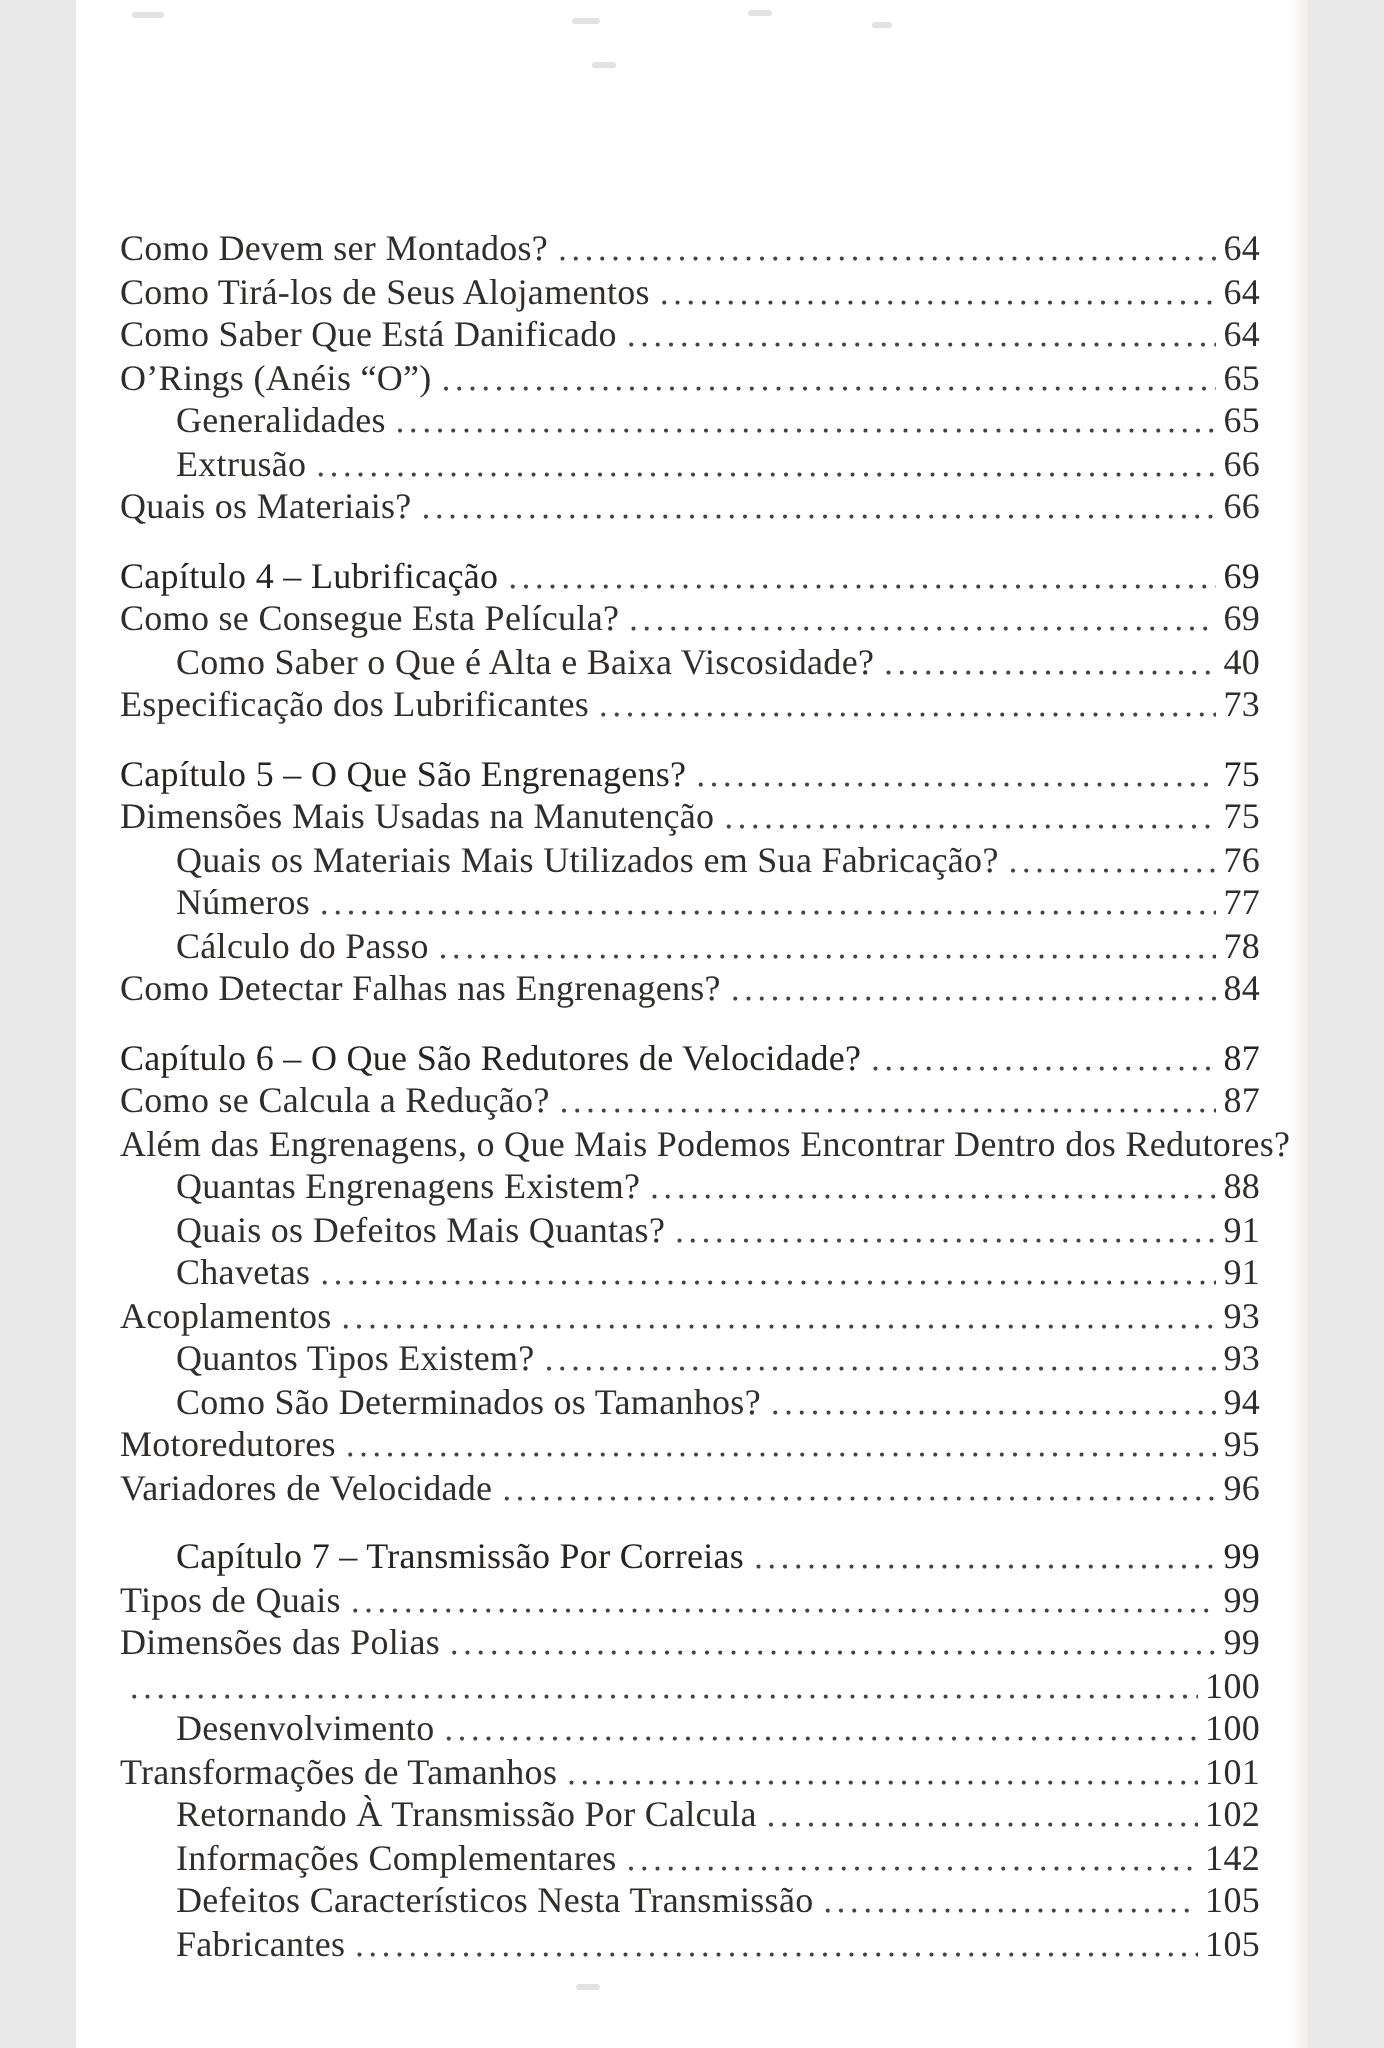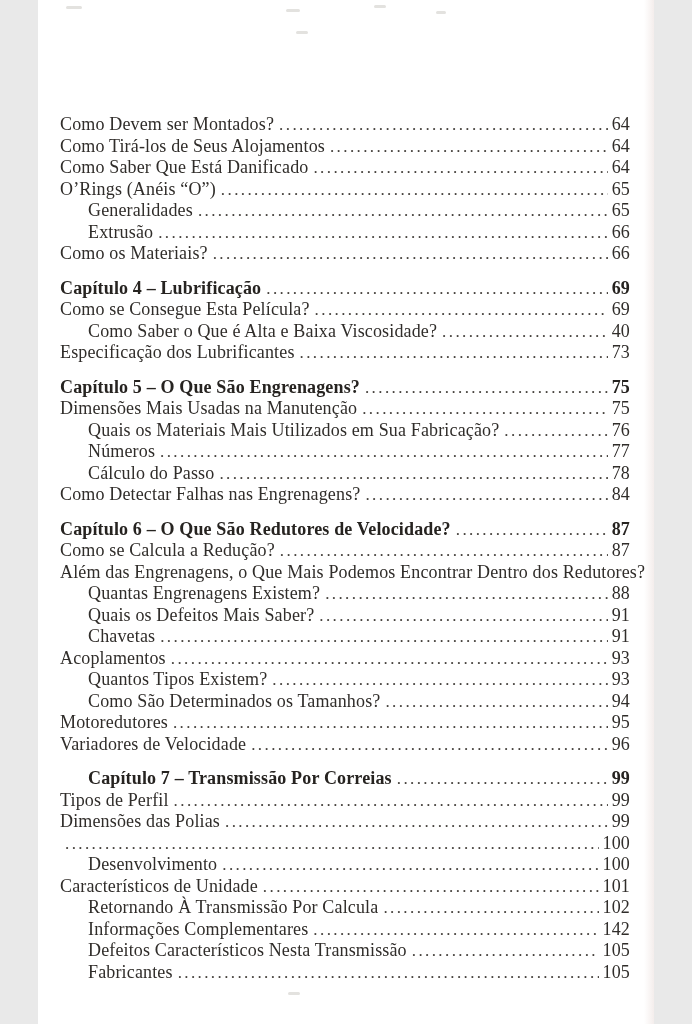--- a/index.html
+++ b/index.html
@@ -46,21 +46,21 @@
     align-items: baseline;
     height: 21.5px;
     line-height: 21.5px;
     font-size: 18px;
     letter-spacing: 0.15px;
     white-space: nowrap;
   }
   .toc-row.indent { padding-left: 28px; }
   .toc-row.bold .toc-entry-label,
   .toc-row.bold .pagenum {
-    font-weight: bold;
+    font-weight: normal;
     color: #262320;
   }
   .toc-entry-label { flex: 0 0 auto; }
   .leader {
     flex: 1 1 auto;
     min-width: 0;
     overflow: hidden;
     white-space: nowrap;
     margin: 0 4px 0 5px;
     letter-spacing: 2.4px;
@@ -111,21 +111,21 @@
           <span class="toc-entry-label">Generalidades</span>
           <span class="leader">........................................................................................................................................................................................................</span>
           <span class="pagenum">65</span>
         </div>
         <div class="toc-row indent">
           <span class="toc-entry-label">Extrusão</span>
           <span class="leader">........................................................................................................................................................................................................</span>
           <span class="pagenum">66</span>
         </div>
         <div class="toc-row">
-          <span class="toc-entry-label">Como os Materiais?</span>
+          <span class="toc-entry-label">Quais os Materiais?</span>
           <span class="leader">........................................................................................................................................................................................................</span>
           <span class="pagenum">66</span>
         </div>
       </div>
       <div class="toc-section">
         <div class="toc-row bold">
           <span class="toc-entry-label">Capítulo 4 – Lubrificação</span>
           <span class="leader">........................................................................................................................................................................................................</span>
           <span class="pagenum">69</span>
         </div>
@@ -192,21 +192,21 @@
           <span class="toc-entry-label">Além das Engrenagens, o Que Mais Podemos Encontrar Dentro dos Redutores?</span>
           <span class="leader"></span>
           <span class="pagenum">88</span>
         </div>
         <div class="toc-row indent">
           <span class="toc-entry-label">Quantas Engrenagens Existem?</span>
           <span class="leader">........................................................................................................................................................................................................</span>
           <span class="pagenum">88</span>
         </div>
         <div class="toc-row indent">
-          <span class="toc-entry-label">Quais os Defeitos Mais Saber?</span>
+          <span class="toc-entry-label">Quais os Defeitos Mais Quantas?</span>
           <span class="leader">........................................................................................................................................................................................................</span>
           <span class="pagenum">91</span>
         </div>
         <div class="toc-row indent">
           <span class="toc-entry-label">Chavetas</span>
           <span class="leader">........................................................................................................................................................................................................</span>
           <span class="pagenum">91</span>
         </div>
         <div class="toc-row">
           <span class="toc-entry-label">Acoplamentos</span>
@@ -234,40 +234,40 @@
           <span class="pagenum">96</span>
         </div>
       </div>
       <div class="toc-section">
         <div class="toc-row bold indent">
           <span class="toc-entry-label">Capítulo 7 – Transmissão Por Correias</span>
           <span class="leader">........................................................................................................................................................................................................</span>
           <span class="pagenum">99</span>
         </div>
         <div class="toc-row">
-          <span class="toc-entry-label">Tipos de Perfil</span>
+          <span class="toc-entry-label">Tipos de Quais</span>
           <span class="leader">........................................................................................................................................................................................................</span>
           <span class="pagenum">99</span>
         </div>
         <div class="toc-row">
           <span class="toc-entry-label">Dimensões das Polias</span>
           <span class="leader">........................................................................................................................................................................................................</span>
           <span class="pagenum">99</span>
         </div>
         <div class="toc-row">
           <span class="leader">........................................................................................................................................................................................................</span>
           <span class="pagenum">100</span>
         </div>
         <div class="toc-row indent">
           <span class="toc-entry-label">Desenvolvimento</span>
           <span class="leader">........................................................................................................................................................................................................</span>
           <span class="pagenum">100</span>
         </div>
         <div class="toc-row">
-          <span class="toc-entry-label">Característicos de Unidade</span>
+          <span class="toc-entry-label">Transformações de Tamanhos</span>
           <span class="leader">........................................................................................................................................................................................................</span>
           <span class="pagenum">101</span>
         </div>
         <div class="toc-row indent">
           <span class="toc-entry-label">Retornando À Transmissão Por Calcula</span>
           <span class="leader">........................................................................................................................................................................................................</span>
           <span class="pagenum">102</span>
         </div>
         <div class="toc-row indent">
           <span class="toc-entry-label">Informações Complementares</span>

